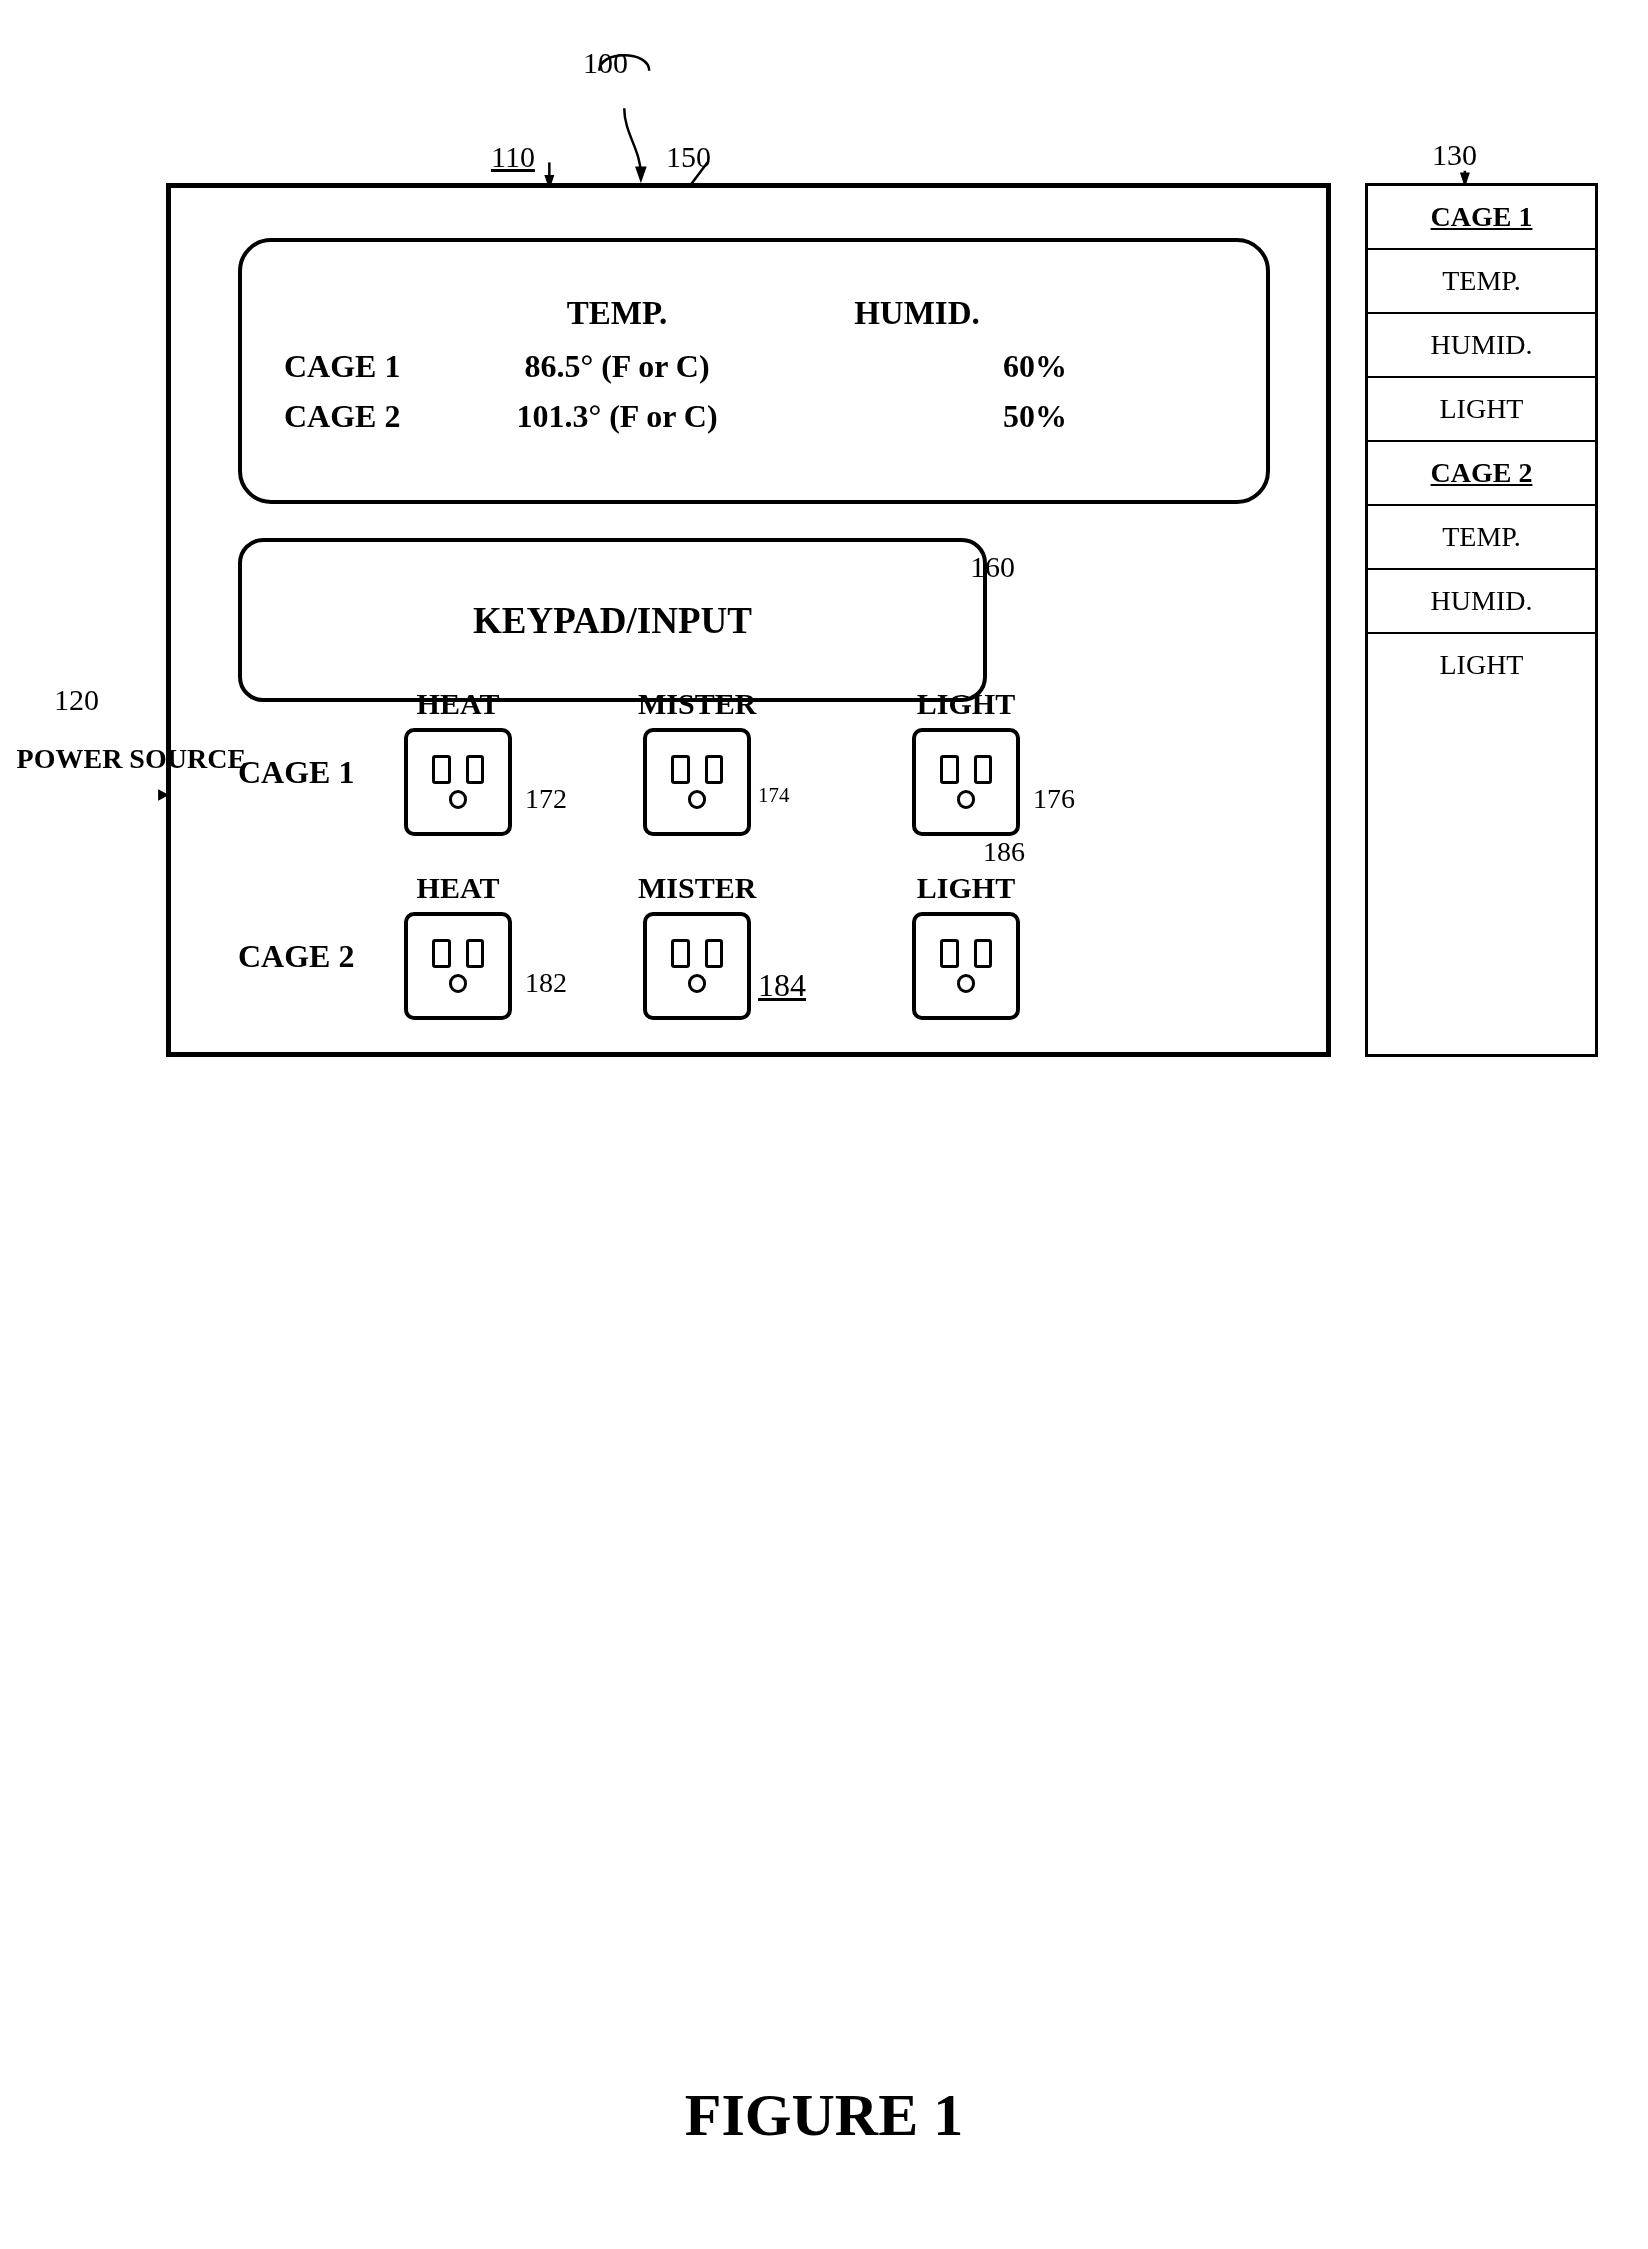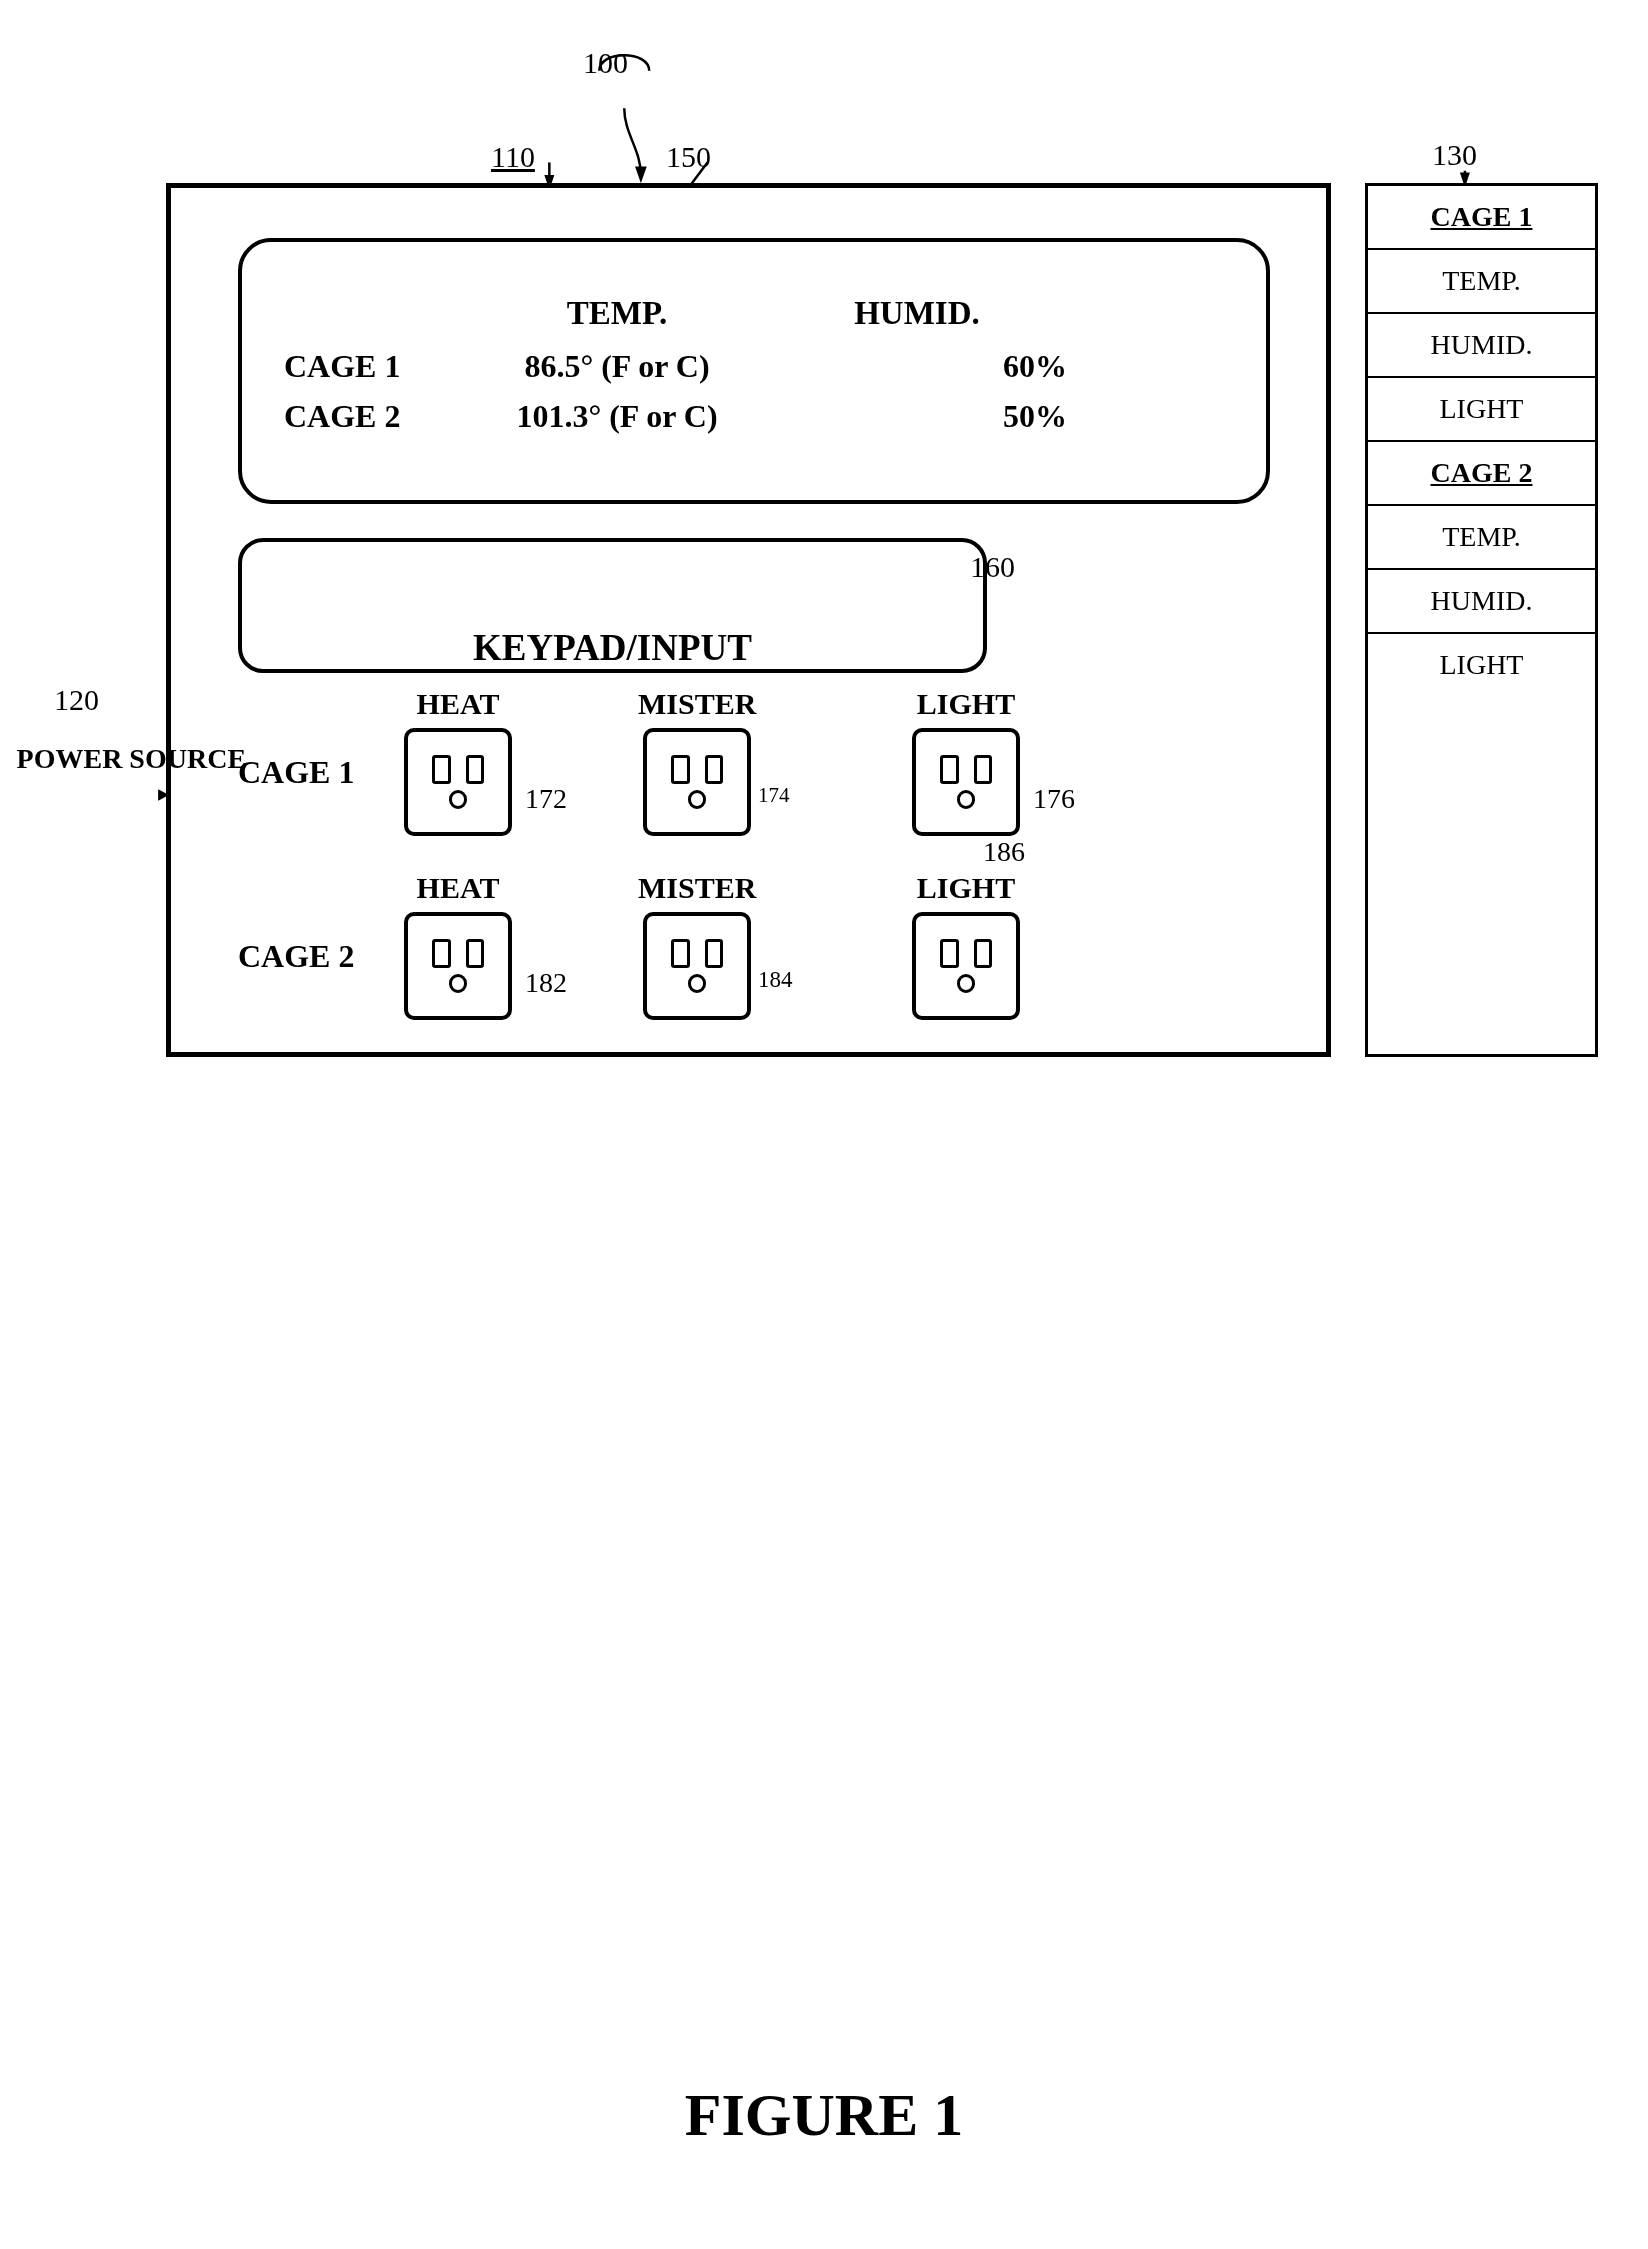--- a/index.html
+++ b/index.html
@@ -86,26 +86,26 @@
       width: 300px;
       text-align: right;
     }
 
     
     .keypad-box {
       position: absolute;
       top: 350px;
       left: 67px;
       width: 749px;
-      height: 135px;
+      height: 164px;
       border: 4.2px solid #000;
       border-radius: 25px;
       background: #fff;
       display: flex;
-      align-items: flex-end;
+      align-items: center;
       justify-content: center;
     }
 
     .keypad-label {
       font-size: 37px;
       font-weight: bold;
     }
 
     
     .outlet-symbol {
@@ -342,21 +342,21 @@
       <div style="font-size:30px; font-weight:bold; margin-bottom:6.7px;">MISTER</div>
       <div class="outlet-symbol">
         <div class="outlet-slots">
           <div class="outlet-slot"></div>
           <div class="outlet-slot"></div>
         </div>
         <div class="outlet-round"></div>
       </div>
     </div>
 
-    <div style="position:absolute; top:96px; left:520px; font-size:23px;">184</div>
+    <div style="position:absolute; top:96px; left:520px; font-size:32px;text-decoration:underline;">184</div>
 
     <div style="position:absolute; top:-35px; left:745px; font-size:28px;">186</div>
 
     <div style="position:absolute; top:0; left:674px; display:flex; flex-direction:column; align-items:center;">
       <div style="font-size:30px; font-weight:bold; margin-bottom:6.7px;">LIGHT</div>
       <div class="outlet-symbol">
         <div class="outlet-slots">
           <div class="outlet-slot"></div>
           <div class="outlet-slot"></div>
         </div>

